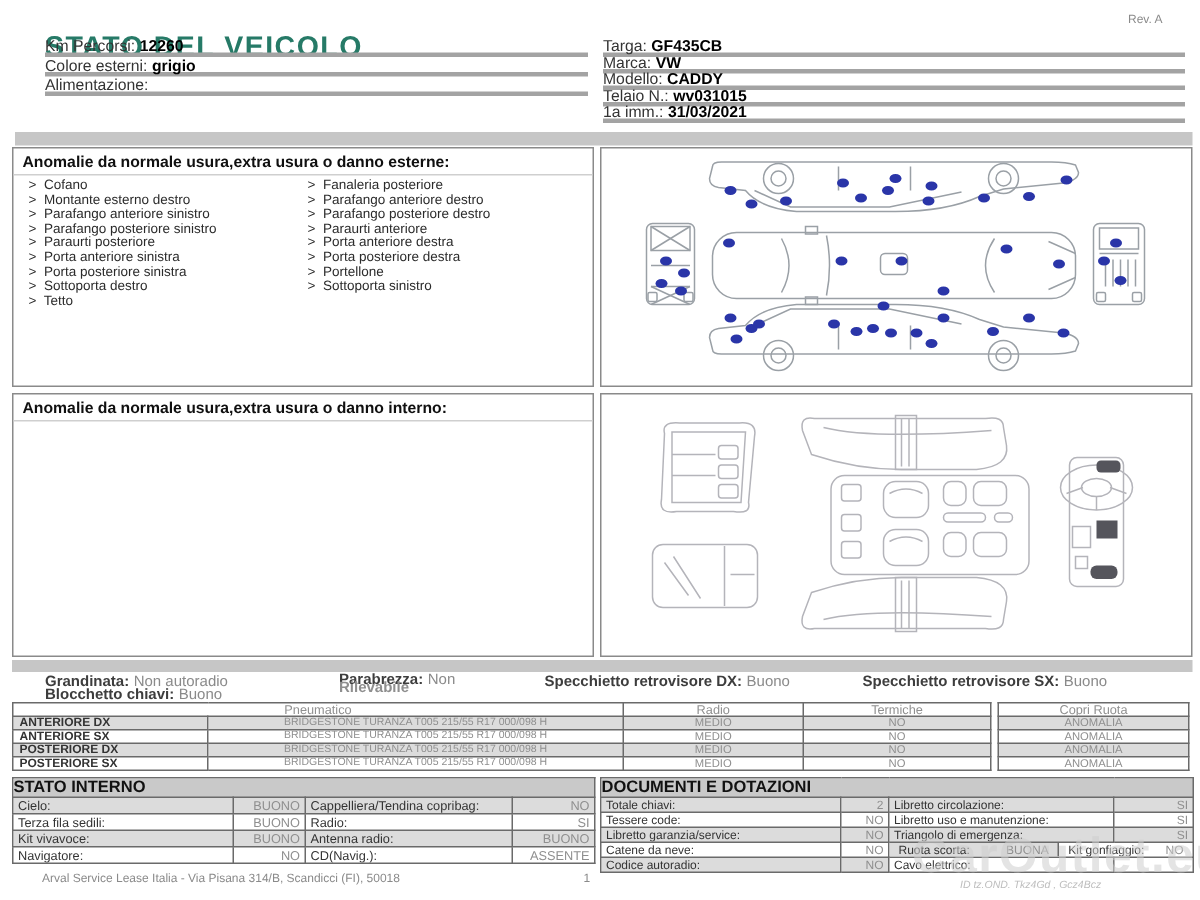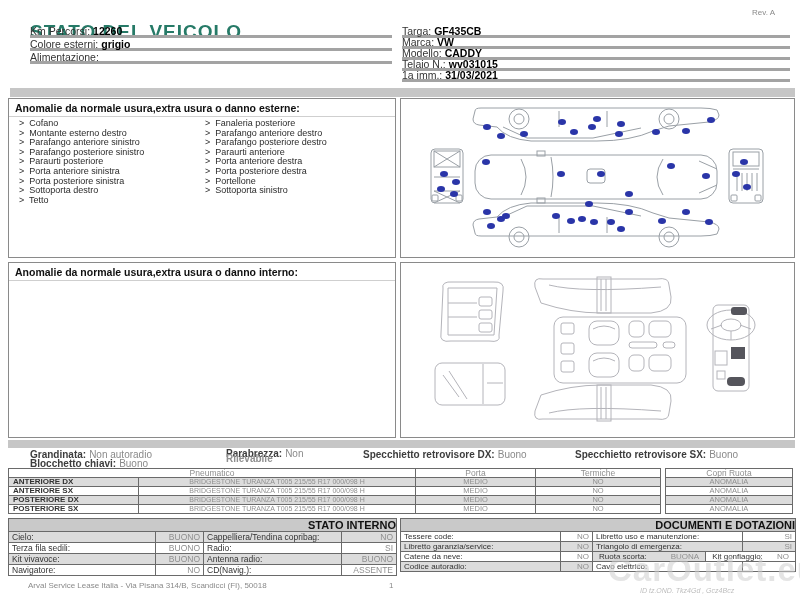--- a/index.html
+++ b/index.html
@@ -26,21 +26,21 @@
   .overlap{position:absolute;left:0;top:4.5px;color:#8f8f8f;font-weight:bold}
   
   table{position:absolute;border-collapse:collapse;table-layout:fixed}
   td{border:1px solid #6a6a6a;overflow:hidden;white-space:nowrap}
   .th-row td{color:#909090;font-size:8.5px;text-align:center;height:10px;line-height:9px}
   .tire-table td,.copri-table td{height:9px;line-height:8px}
   .pos{font-size:8px;font-weight:bold;color:#333;padding-left:4px}
   .spec{font-size:7px;color:#8f8f8f;text-align:center}
   .val{font-size:7.5px;color:#8f8f8f;text-align:center}
   tr.shade td{background:#dcdcdc}
-  .btable .cap{background:#c9c9c9;font-weight:bold;font-size:11px;color:#111;text-align:right;height:12px;line-height:12px}
+  .btable .cap{background:#c9c9c9;font-weight:bold;font-size:11px;color:#111;text-align:left;height:12px;line-height:12px}
   .btable td{height:11px;line-height:10px;font-size:8.5px}
   .btable .lbl{color:#333;padding-left:3px;text-align:left}
   .btable .vr{color:#8f8f8f;text-align:right;padding-right:3px}
   .doc-table td{height:9px;line-height:9px;font-size:8px}
   .combo{padding:0}
   .combo-wrap{display:flex;height:100%}
   .combo-cell{flex:1;display:flex;justify-content:space-between;padding:0 3px;align-items:center}
   .combo-cell.first{border-right:1px solid #6a6a6a;background:#dcdcdc;flex:0 0 56%}
   
   .footer-addr{position:absolute;left:28px;top:581px;font-size:8px;color:#8a8a8a}
@@ -304,21 +304,21 @@
 <table class="tire-table" style="left:8px;top:468px;width:652px">
   <colgroup>
       <col style="width:130px">
       <col style="width:277px">
       <col style="width:120px">
       <col style="width:125px">
     </colgroup>
   <tbody>
       <tr class="th-row">
     <td colspan="2">Pneumatico</td>
-    <td>Porta</td>
+    <td>Radio</td>
     <td>Termiche</td>
   </tr>
   <tr class="shade">
     <td class="pos">ANTERIORE DX</td>
     <td class="spec">BRIDGESTONE TURANZA T005  215/55 R17 000/098 H</td>
     <td class="val">MEDIO</td>
     <td class="val">NO</td>
   </tr>
   <tr>
     <td class="pos">ANTERIORE SX</td>
@@ -403,20 +403,26 @@
   <colgroup>
       <col style="width:160px">
       <col style="width:32px">
       <col style="width:150px">
       <col style="width:53px">
     </colgroup>
   <tbody>
       <tr>
         <td class="cap" colspan="4">DOCUMENTI E DOTAZIONI</td>
       </tr>
+  <tr class="shade">
+    <td class="lbl">Totale chiavi:</td>
+        <td class="vr">2</td>
+    <td class="lbl">Libretto circolazione:</td>
+        <td class="vr">SI</td>
+  </tr>
   <tr>
     <td class="lbl">Tessere code:</td>
         <td class="vr">NO</td>
     <td class="lbl">Libretto uso e manutenzione:</td>
         <td class="vr">SI</td>
   </tr>
   <tr class="shade">
     <td class="lbl">Libretto garanzia/service:</td>
         <td class="vr">NO</td>
     <td class="lbl">Triangolo di emergenza:</td>

